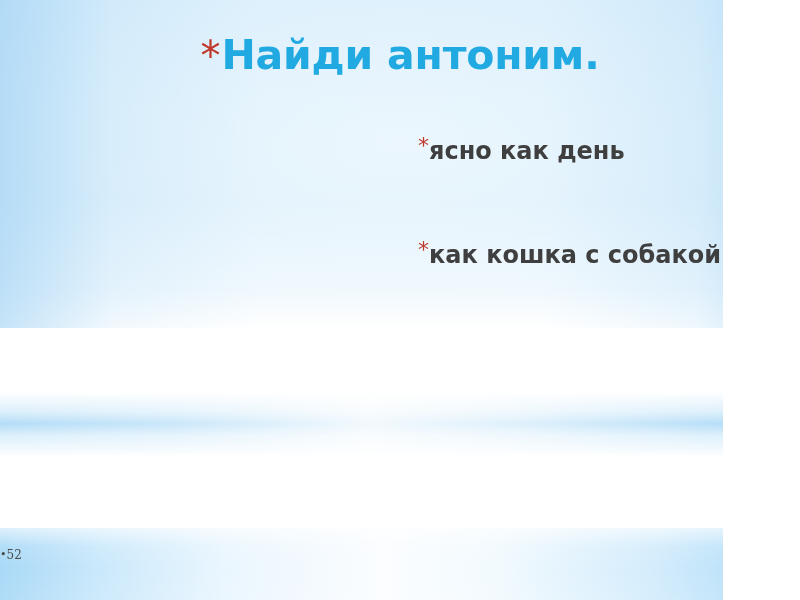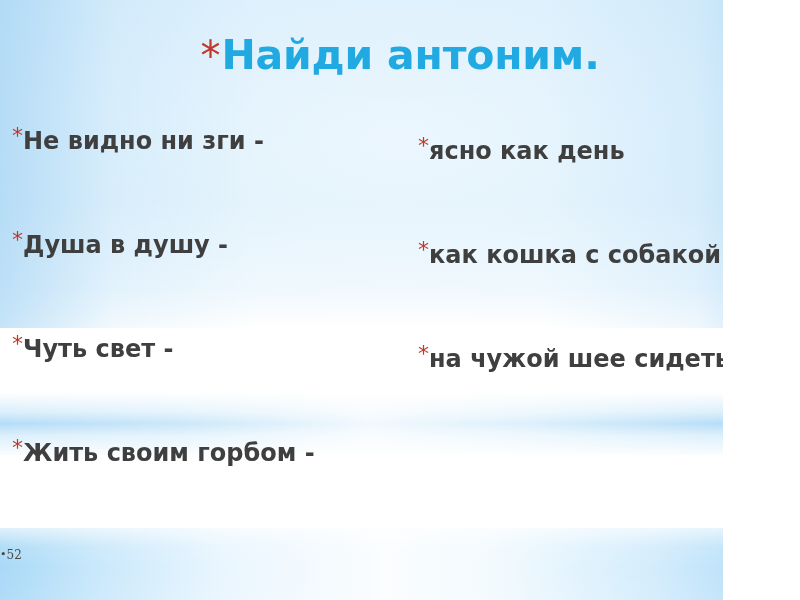--- a/index.html
+++ b/index.html
@@ -239,44 +239,27 @@
   <div class="bg-layer bg-white-2"></div>
   <div class="bg-layer bg-bottom"></div>
   <div class="bg-layer bg-bottom-shade"></div>
 
   <div class="title-block">
     <span class="title-line">
       <span class="title-bullet">*</span><span class="title-text">Найди антоним.</span>
     </span>
   </div>
 
-  <div class="col col-left">
-    <div class="bullet-row">
-      <span class="row-bullet">*</span><span class="row-text">Не видно ни зги -</span>
-    </div>
-    <div class="bullet-row">
-      <span class="row-bullet">*</span><span class="row-text">Душа в душу -</span>
-    </div>
-    <div class="bullet-row">
-      <span class="row-bullet">*</span><span class="row-text">Чуть свет -</span>
-    </div>
-    <div class="bullet-row">
-      <span class="row-bullet">*</span><span class="row-text">Жить своим горбом -</span>
-    </div>
-  </div>
 
   <div class="col col-right">
     <div class="bullet-row">
       <span class="row-bullet">*</span><span class="row-text">ясно как день</span>
     </div>
     <div class="bullet-row">
       <span class="row-bullet">*</span><span class="row-text">как кошка с собакой</span>
     </div>
-    <div class="bullet-row">
-      <span class="row-bullet">*</span><span class="row-text">на чужой шее сидеть</span>
-    </div>
   </div>
 
   <div class="page-number">
     <span class="pn-dot">•</span><span class="pn-num">52</span>
   </div>
 
 </div>
 
 </body></html>

